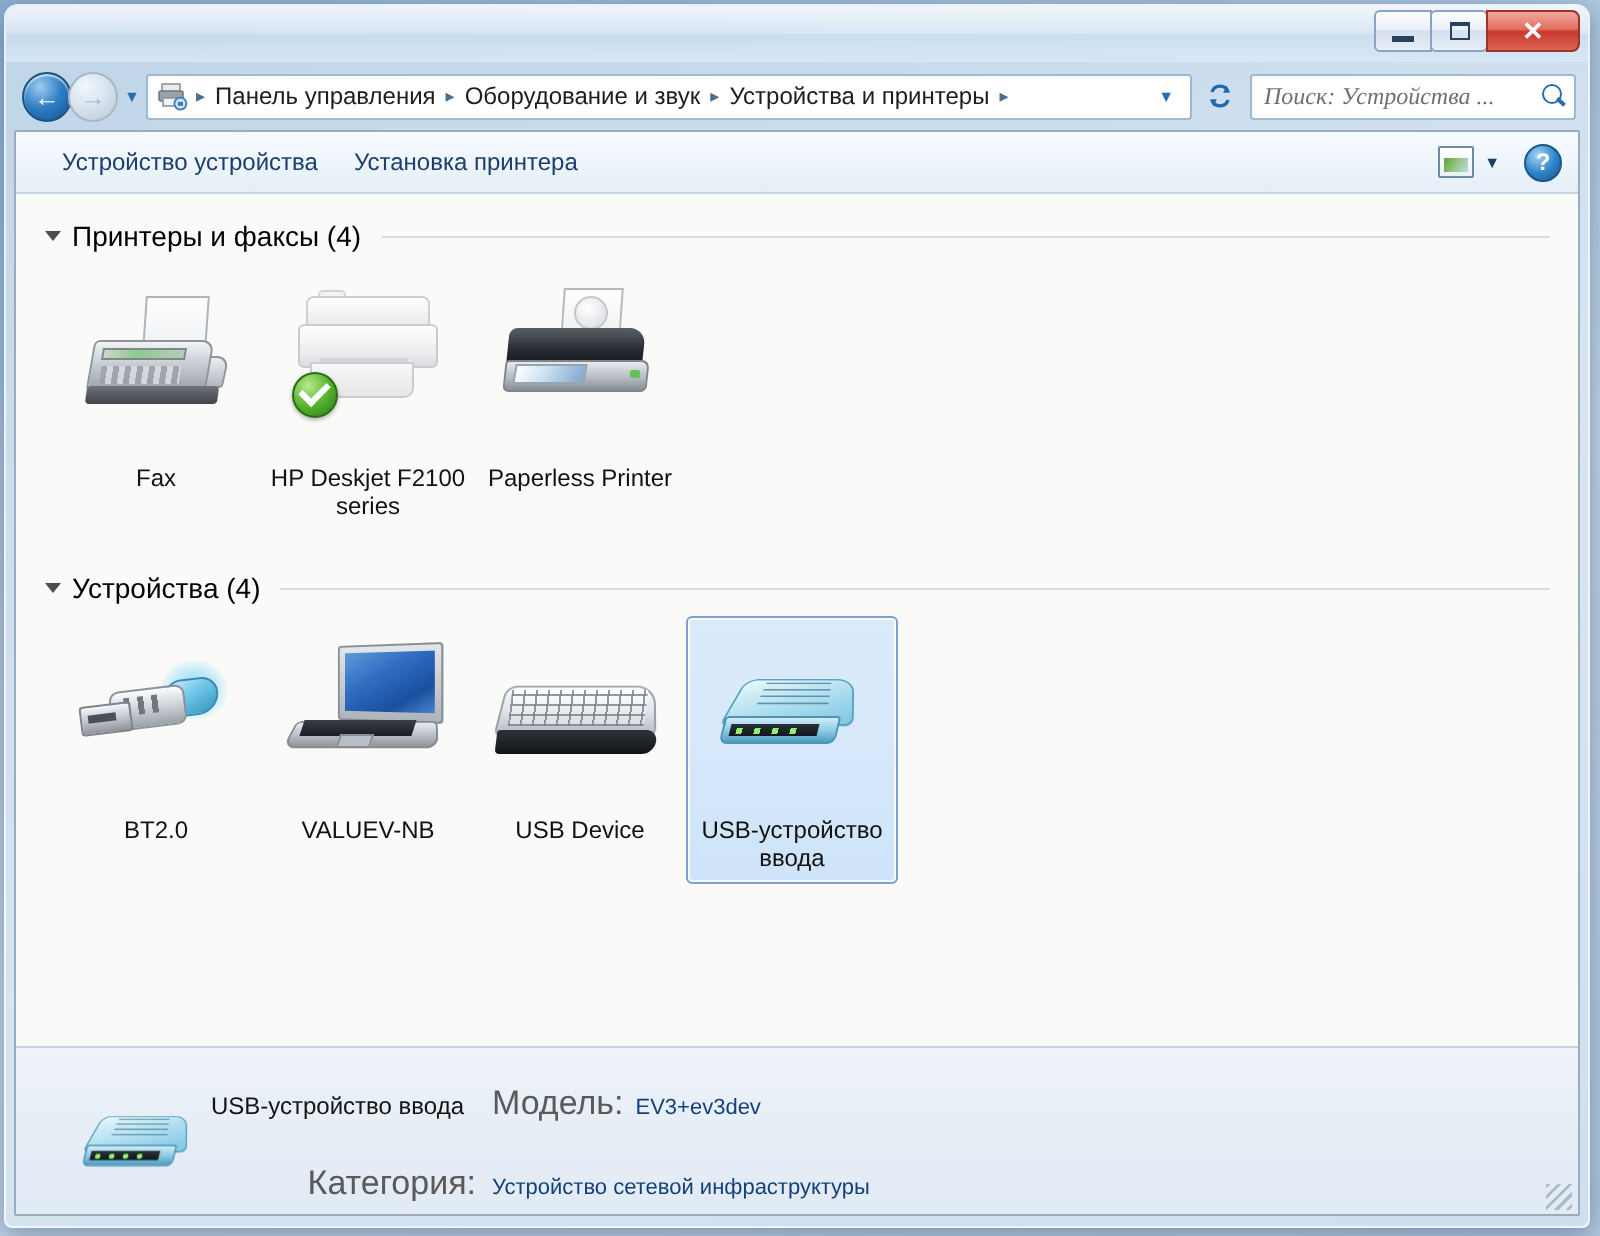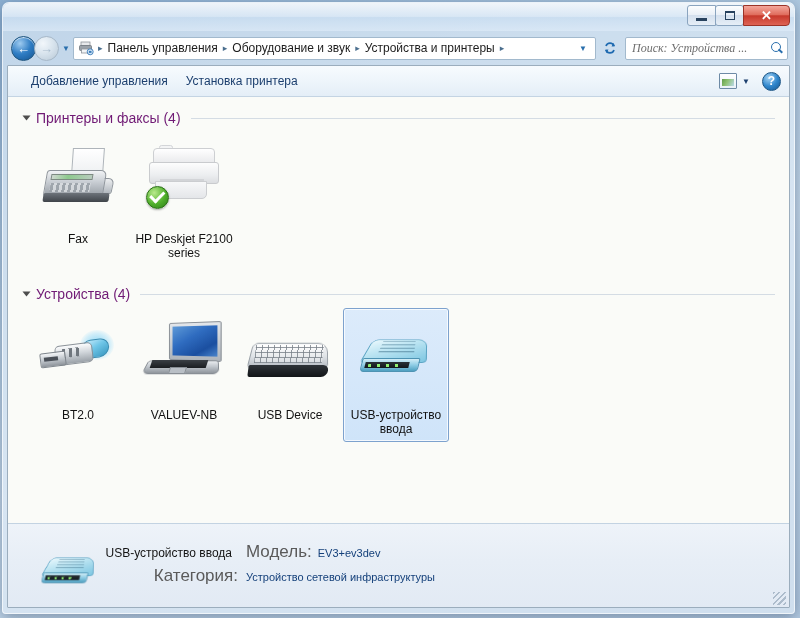--- a/index.html
+++ b/index.html
@@ -238,21 +238,21 @@
     width: 0; height: 0;
     border-left: 5px solid #4d4d4d;
     border-top: 4px solid transparent;
     border-bottom: 4px solid transparent;
     transform: rotate(90deg);
     margin: 0 7px 0 2px;
     flex: none;
   }
   .grouptitle {
     font-size: 14px;
-    color: #701a75;
+    color: #000000;
     white-space: nowrap;
   }
   .groupline {
     flex: 1;
     height: 1px;
     background: #d4dce4;
     margin-left: 10px;
   }
 
   
@@ -558,21 +558,21 @@
     font-size: 12px; color: #141414;
     width: 142px; text-align: right; flex: none;
     padding-right: 14px;
   }
   .stkey {
     font-size: 17px; color: #5a5a5a;
     width: 142px; text-align: right; flex: none;
     padding-right: 8px;
   }
   .stval { font-size: 11px; color: #14407a; }
-  .strow + .strow { margin-top: 4px; }
+  .strow + .strow { margin-top: 20px; }
 
   .grip {
     position: absolute; right: 3px; bottom: 2px;
     width: 13px; height: 13px;
     background:
       repeating-linear-gradient(135deg, #9fb0c1 0 1.5px, transparent 1.5px 4px);
     opacity: 0.8;
   }
 </style>
 </head>
@@ -637,21 +637,21 @@
 
     <div class="searchbox">
       <input type="text" placeholder="Поиск: Устройства ..." style="">
       <span class="magnifier"></span>
     </div>
   </div>
 
   <div class="client">
 
     <div class="toolbar">
-      <div class="tbitem">Добавление управления</div>
+      <div class="tbitem">Устройство устройства</div>
       <div class="tbitem">Установка принтера</div>
       <div class="tbspacer"></div>
       <div class="viewicon"></div>
       <div class="tbcaret">▼</div>
       <div class="helpicon">
         <span>?</span>
       </div>
     </div>
 
     <div class="content">
@@ -686,20 +686,33 @@
               <span class="main"></span>
                 <span class="slot"></span>
                 <span class="tray"></span>
               <span class="badge"></span>
             </div>
           </div>
           <div class="ilabel">HP Deskjet F2100 series</div>
         </div>
 
 
+        <div class="item">
+          <div class="ibox">
+            <div class="art prn">
+              <span class="paper"></span>
+                <span class="circ"></span>
+              <span class="top"></span>
+                <span class="bot"></span>
+              <span class="out"></span>
+                <span class="led"></span>
+            </div>
+          </div>
+          <div class="ilabel">Paperless Printer</div>
+        </div>
 
       </div>
 
       <div class="sectiongap"></div>
 
       <div class="grouphdr">
         <span class="tri"></span>
         <span class="grouptitle">Устройства (4)</span>
         <span class="groupline"></span>
       </div>

